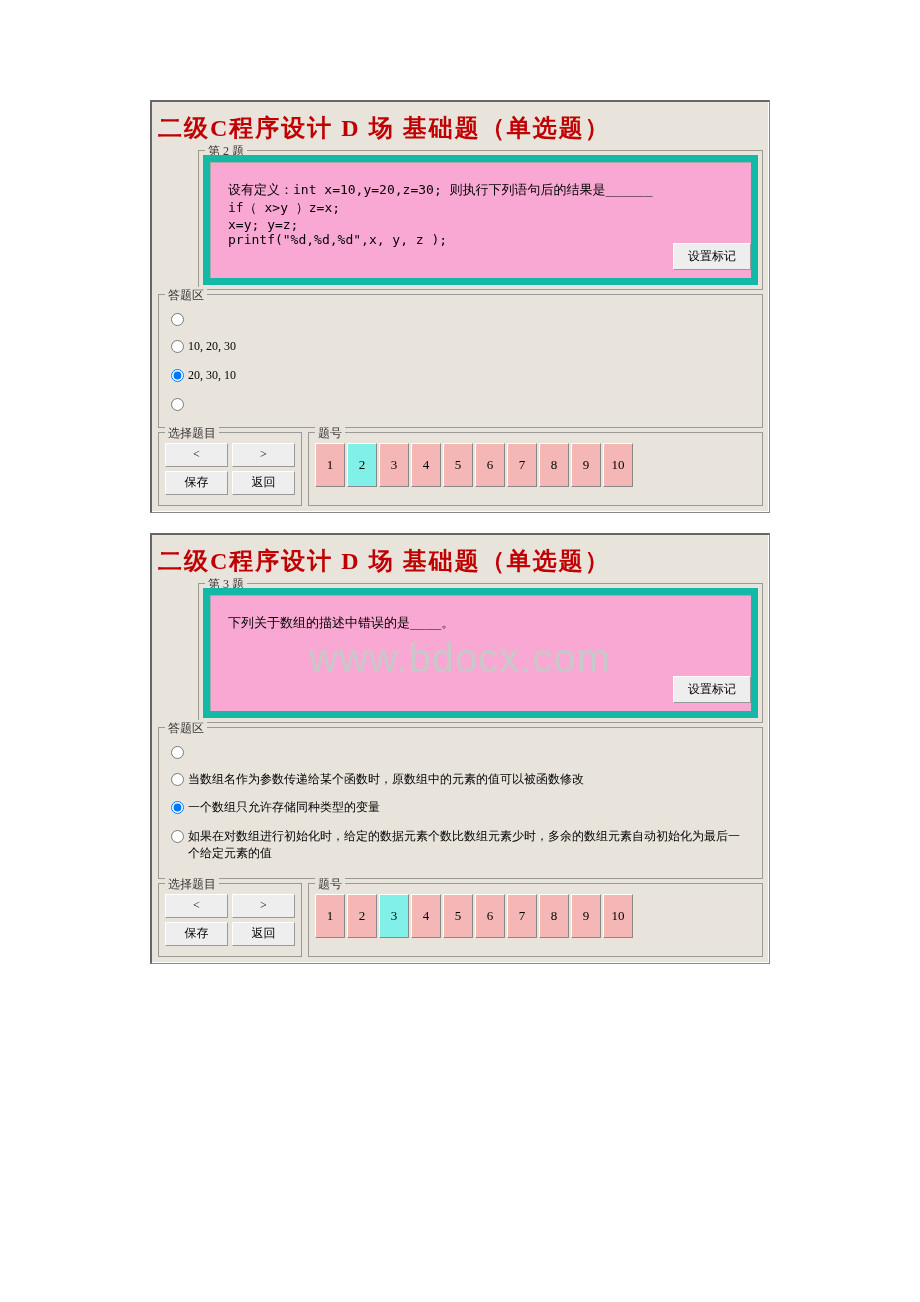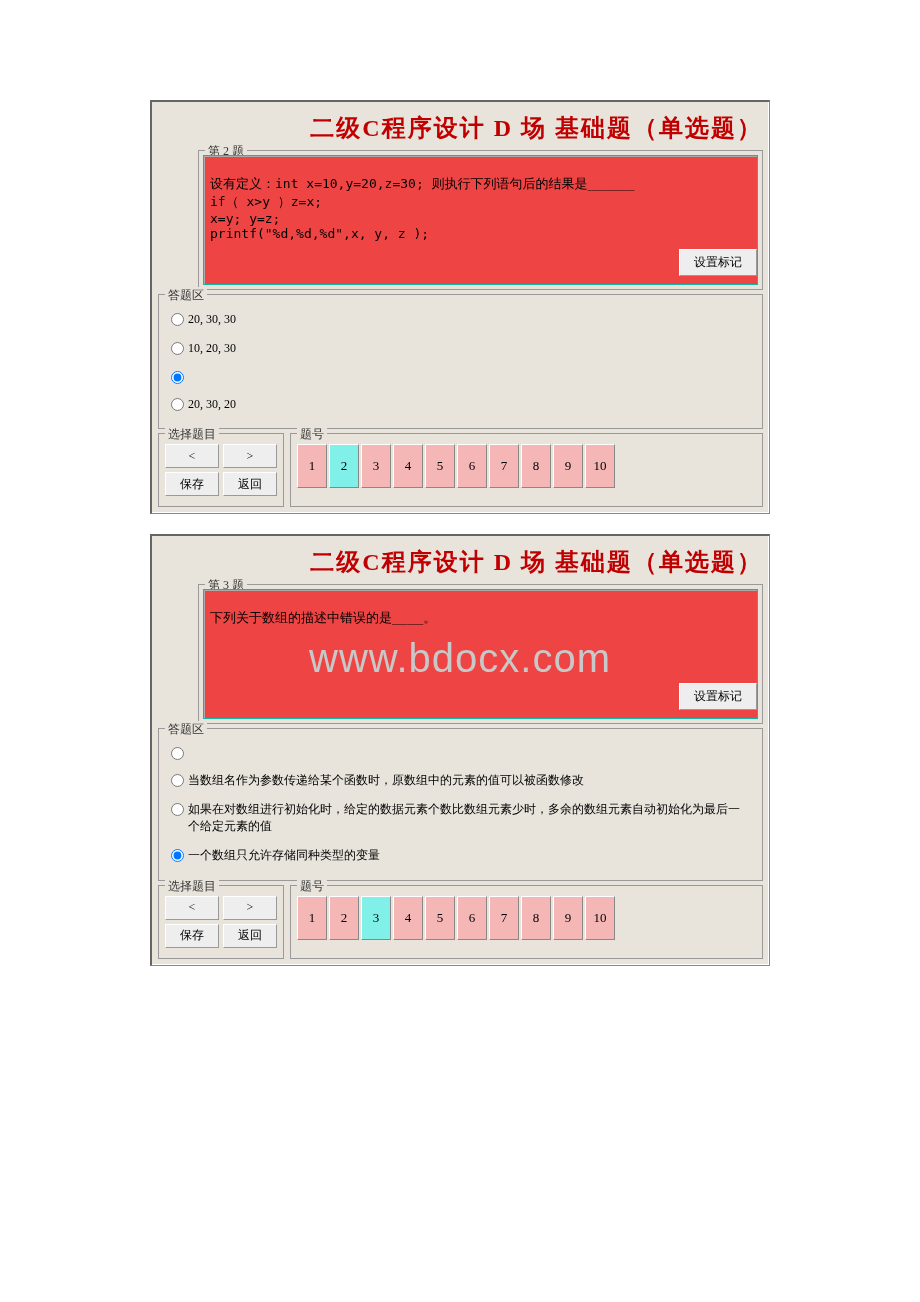--- a/index.html
+++ b/index.html
@@ -17,45 +17,45 @@
       background: #e8e4dc;
       margin-bottom: 20px;
       padding: 4px 6px 6px 6px;
       box-shadow: inset -1px -1px 0 #fff;
     }
     .title {
       font-family: "KaiTi", "楷体", serif;
       color: #c00000;
       font-weight: bold;
       font-size: 24px;
-      text-align: right;
+      text-align: left;
       padding: 6px 0 4px 0;
       letter-spacing: 2px;
     }
     .fieldset {
       border: 1px solid #999;
       border-radius: 0;
       padding: 4px;
       margin: 4px 0;
       position: relative;
     }
     .fieldset > .legend {
       position: absolute;
       top: -8px;
       left: 6px;
       background: #e8e4dc;
       padding: 0 3px;
       font-size: 12px;
       color: #333;
     }
     .question-box {
-      background: #ef4444;
-      border: 1px solid #14b8a6;
+      background: #f9a8d4;
+      border: 7px solid #14b8a6;
       box-shadow: inset 1px 1px 0 #aaa;
-      padding: 4px 6px;
+      padding: 4px 18px;
       min-height: 120px;
       font-family: "SimSun", monospace;
       font-size: 13px;
       color: #000;
       white-space: pre-line;
       position: relative;
     }
     .mark-btn {
       position: absolute;
       bottom: 8px;
@@ -88,21 +88,21 @@
     .bottom-row {
       display: flex;
       gap: 6px;
       margin-top: 4px;
     }
     .select-box, .numbers-box {
       border: 1px solid #999;
       position: relative;
       padding: 10px 6px 6px 6px;
     }
-    .select-box { width: 126px; }
+    .select-box { width: 144px; }
     .numbers-box { flex: 1; }
     .box-legend {
       position: absolute;
       top: -8px;
       left: 6px;
       background: #e8e4dc;
       padding: 0 3px;
       font-size: 12px;
       color: #333;
     }
@@ -180,32 +180,31 @@
 printf("%d,%d,%d",x, y, z );</span>
       <button class="mark-btn">设置标记</button>
     </div>
   </div>
 
   <div class="fieldset afield">
     <span class="legend">答题区</span>
     <div class="answers" id="answers-0">
         <div class="radio-row">
           <input type="radio" name="opt0" style="">
-          <span class="radio-label">20, 30, 30</span>
         </div>
         <div class="radio-row">
           <input type="radio" name="opt0" style="">
           <span class="radio-label">10, 20, 30</span>
         </div>
         <div class="radio-row">
           <input type="radio" name="opt0" checked="" style="">
+          <span class="radio-label">20, 30, 10</span>
         </div>
         <div class="radio-row">
           <input type="radio" name="opt0" style="">
-          <span class="radio-label">20, 30, 20</span>
         </div>
       </div>
   </div>
 
   <div class="bottom-row">
     <div class="select-box">
       <span class="box-legend">选择题目</span>
       <div class="btn-row">
         <div class="btn">&lt;</div>
         <div class="btn">&gt;</div>
@@ -248,26 +247,26 @@
     <span class="legend">答题区</span>
     <div class="answers" id="answers-1">
         <div class="radio-row">
           <input type="radio" name="opt1" style="">
         </div>
         <div class="radio-row">
           <input type="radio" name="opt1" style="">
           <span class="radio-label">当数组名作为参数传递给某个函数时，原数组中的元素的值可以被函数修改</span>
         </div>
         <div class="radio-row">
+          <input type="radio" name="opt1" checked="" style="">
+          <span class="radio-label">一个数组只允许存储同种类型的变量</span>
+        </div>
+        <div class="radio-row">
           <input type="radio" name="opt1" style="">
           <span class="radio-label">如果在对数组进行初始化时，给定的数据元素个数比数组元素少时，多余的数组元素自动初始化为最后一个给定元素的值</span>
-        </div>
-        <div class="radio-row">
-          <input type="radio" name="opt1" checked="" style="">
-          <span class="radio-label">一个数组只允许存储同种类型的变量</span>
         </div>
       </div>
   </div>
 
   <div class="bottom-row">
     <div class="select-box">
       <span class="box-legend">选择题目</span>
       <div class="btn-row">
         <div class="btn">&lt;</div>
         <div class="btn">&gt;</div>

